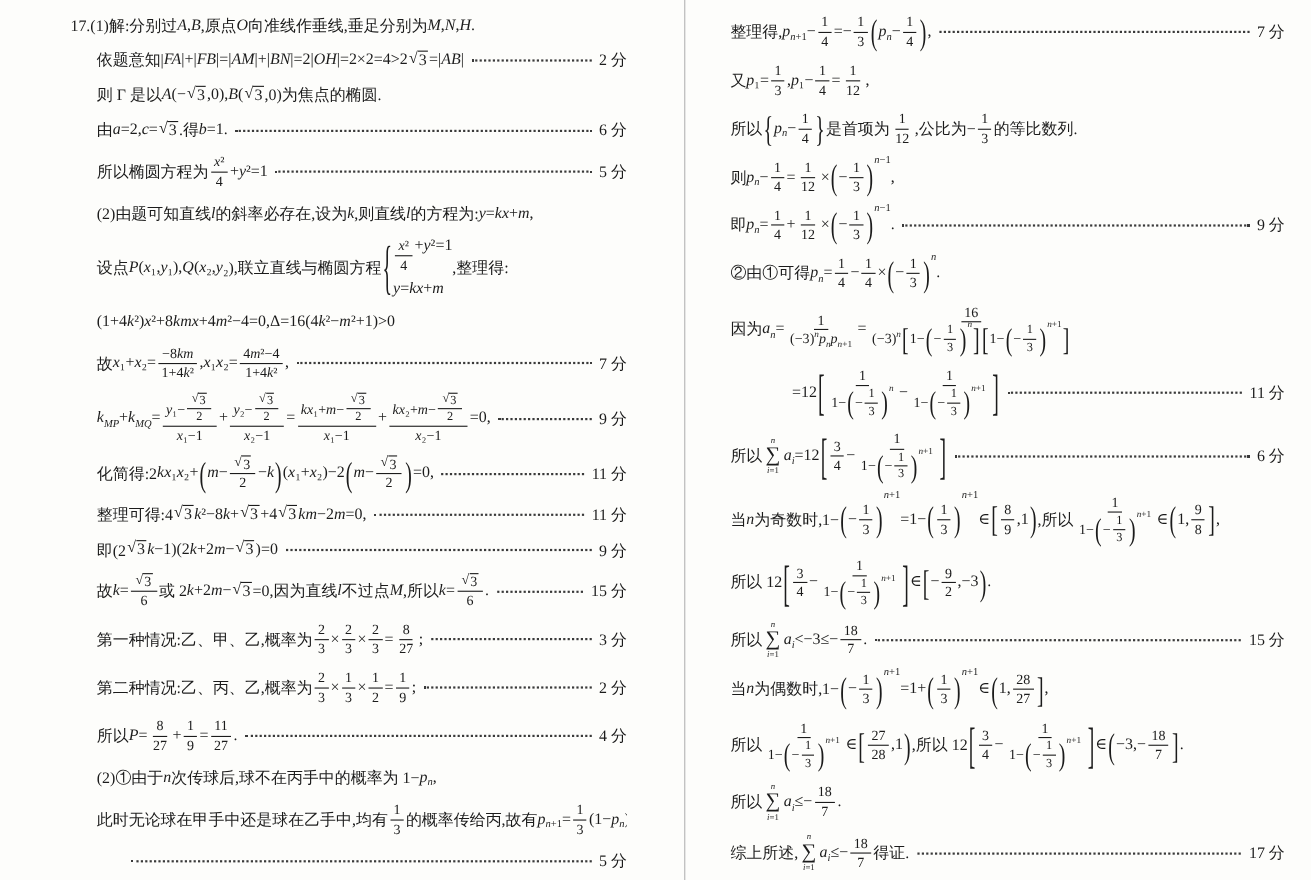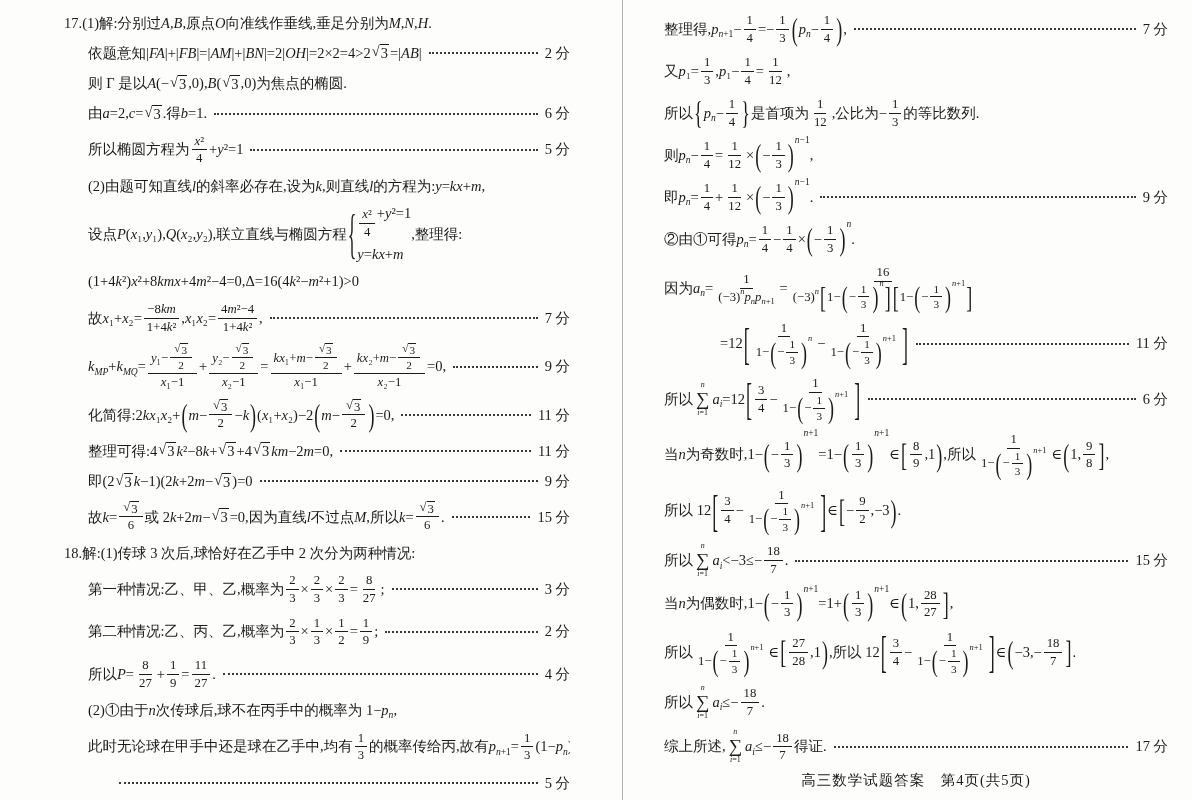--- a/index.html
+++ b/index.html
@@ -240,23 +240,20 @@
                 <span class="sq">
                   <span class="rs">√</span>
                   <span class="rb">3</span>
                 </span>
               </span>
               <span class="de">6</span>
             </span>.</span>
           <span class="lead"></span>
           <span class="score">15 分</span>
         </div>
-        <div class="line hang">
-          <span class="lct">18.解:(1)传球 3 次后,球恰好在乙手中 2 次分为两种情况:</span>
-        </div>
         <div class="line">
           <span class="lct">第一种情况:乙、甲、乙,概率为<span class="fr">
               <span class="no">2</span>
               <span class="de">3</span>
             </span>×<span class="fr">
               <span class="no">2</span>
               <span class="de">3</span>
             </span>×<span class="fr">
               <span class="no">2</span>
               <span class="de">3</span>
@@ -706,15 +703,14 @@
             </span><i>a</i><span class="sub">
               <i>i</i>
             </span>≤−<span class="fr">
               <span class="no">18</span>
               <span class="de">7</span>
             </span>得证.</span>
           <span class="lead"></span>
           <span class="score">17 分</span>
         </div>
       </div>
-    <div class="footer">高三数学试题答案　第4页(共5页)</div>
   </div>
 </div>
 
 </body></html>

